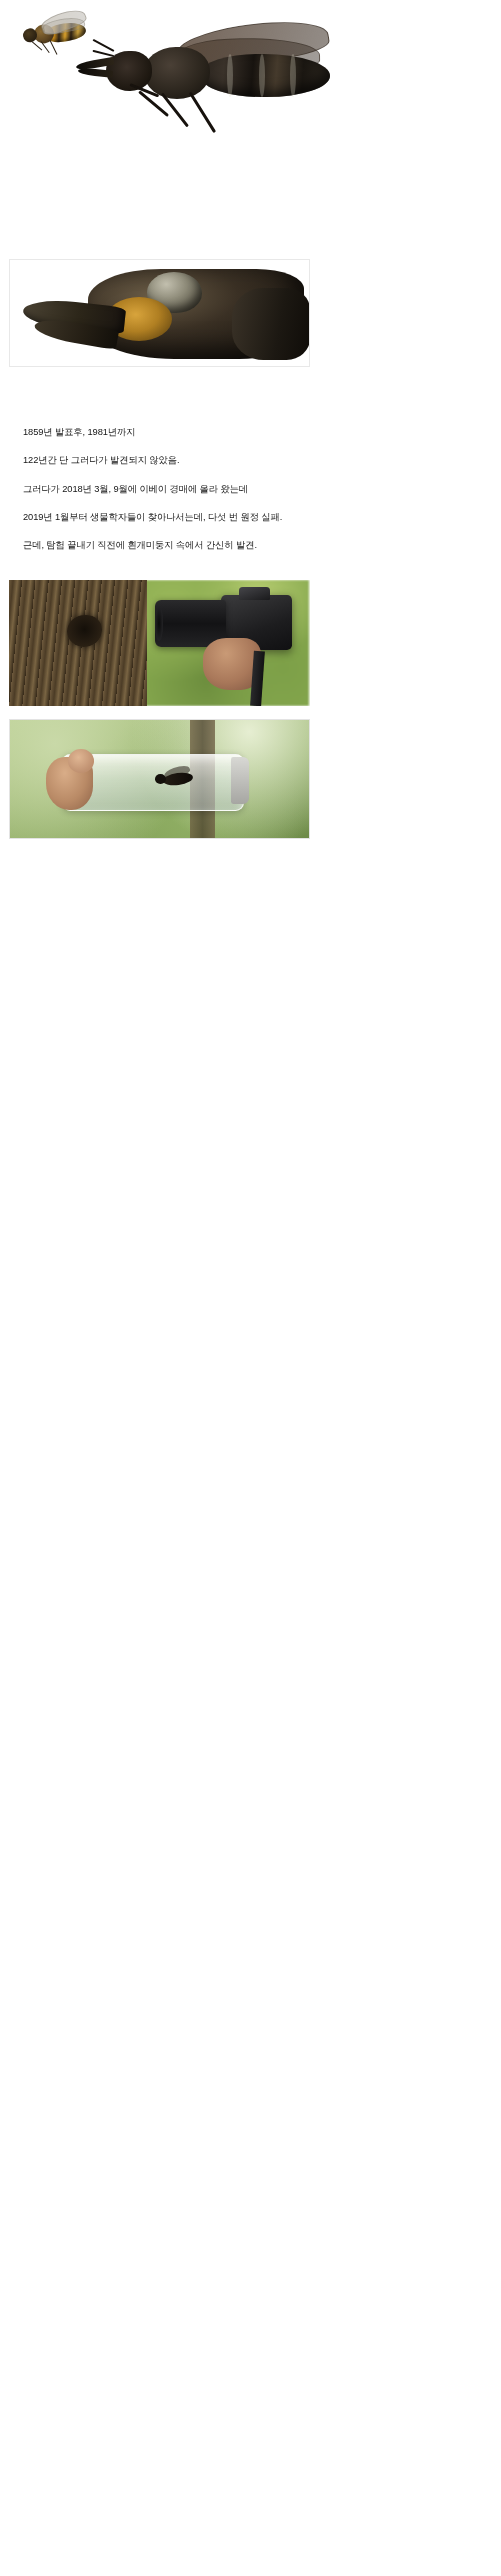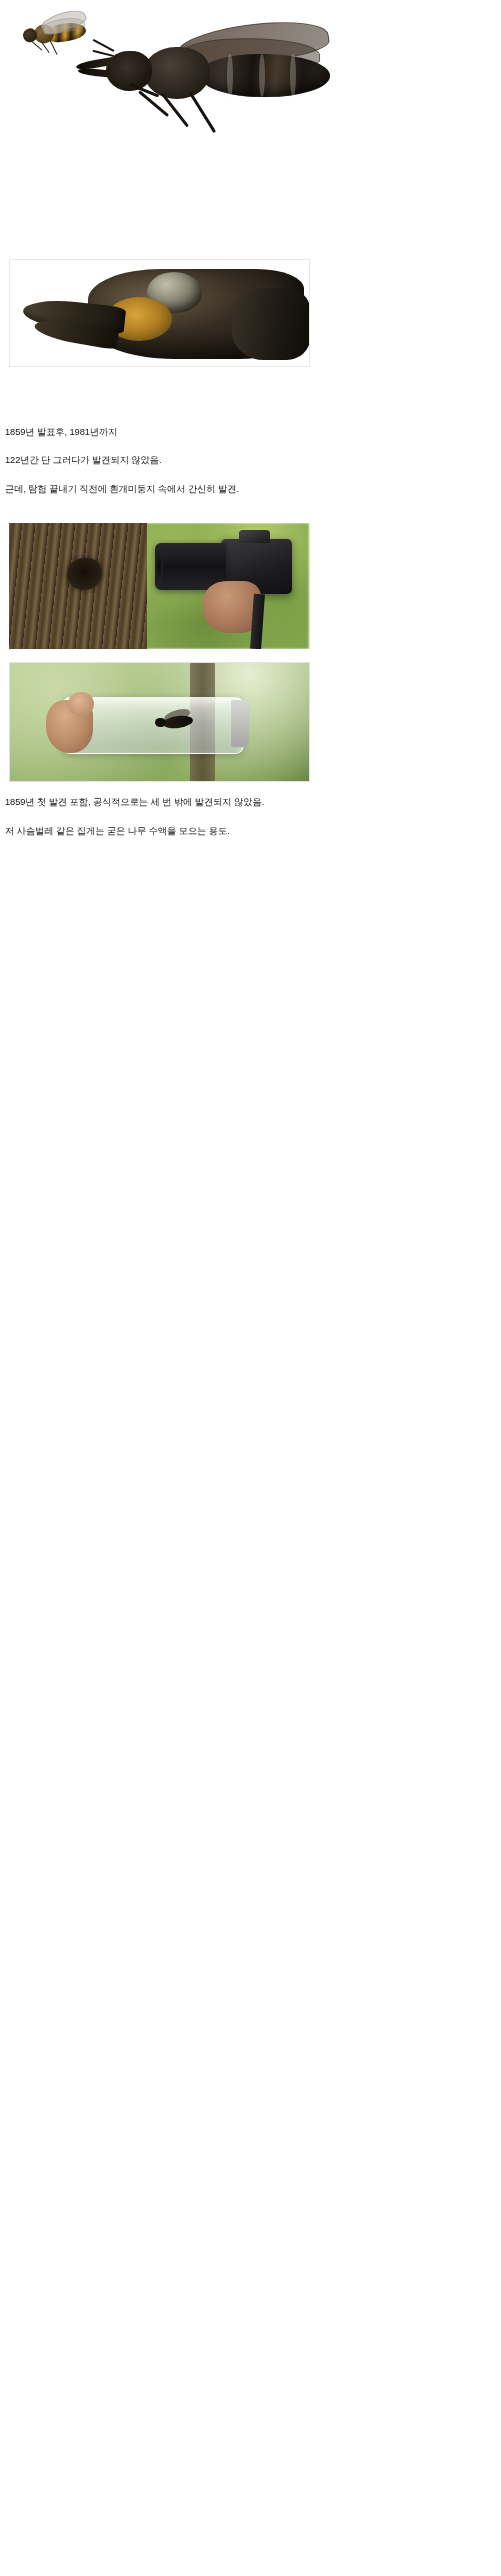--- a/index.html
+++ b/index.html
@@ -275,21 +275,21 @@
     top: 28px;
     width: 78px;
     height: 72px;
     border-radius: 40% 30% 30% 40%;
     background: linear-gradient(100deg, #3b3328 0%, #1c1812 60%, #0f0c08 100%);
   }
 
   
   .body-text {
     margin: 0;
-    padding: 0 5px;
+    padding: 0 23px;
     box-sizing: border-box;
     width: 502px;
   }
   .para {
     font-size: 9.3px;
     line-height: 1.62;
     color: #141414;
     margin: 0 0 13.2px 0;
     letter-spacing: -0.1px;
     word-break: keep-all;
@@ -522,20 +522,22 @@
       <div class="jaw"></div>
       <div class="jaw2"></div>
     </div>
   </div>
 
   <div class="spacer-top"></div>
 
   <div class="body-text">
     <p class="para">1859년 발표후, 1981년까지</p>
     <p class="para">122년간 단 그러다가 발견되지 않았음.</p>
+    <p class="para">그러다가 2018년 3월, 9월에 이베이 경매에 올라 왔는데</p>
+    <p class="para">2019년 1월부터 생물학자들이 찾아나서는데, 다섯 번 원정 실패.</p>
     <p class="para">근데, 탐험 끝내기 직전에 흰개미둥지 속에서 간신히 발견.</p>
   </div>
 
   <div class="spacer-mid"></div>
 
   <div class="figure fig3">
     <div class="figure-inner">
       <div class="foliage"></div>
       <div class="bark"></div>
       <div class="bark-hole"></div>
@@ -562,21 +564,17 @@
         <div class="bd"></div>
         <div class="hd"></div>
       </div>
       <div class="fingers"></div>
       <div class="thumb"></div>
     </div>
   </div>
 
   <div class="spacer-mid"></div>
 
-  <div class="body-text">
-    <p class="para">1859년 첫 발견 포함, 공식적으로는 세 번 밖에 발견되지 않았음.</p>
-    <p class="para">저 사슴벌레 같은 집게는 굳은 나무 수액을 모으는 용도.</p>
-  </div>
 
   <div class="tail-space"></div>
 
 </div>
 
 
 </body></html>

